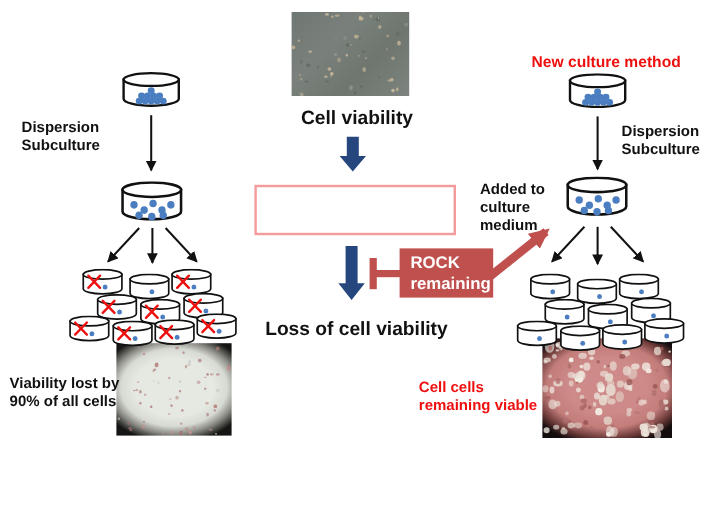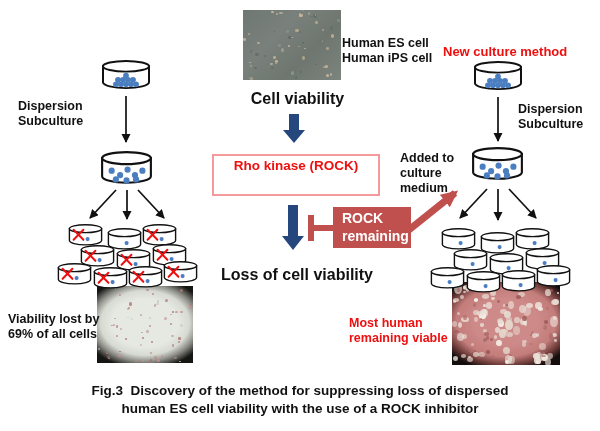--- a/index.html
+++ b/index.html
@@ -523,39 +523,34 @@
       <div class="dish" style="left: 536px; top: 265px;"><svg width="35" height="23" viewBox="0 0 50 32" preserveAspectRatio="none">
           <path d="M2,6.5 L2,23 A23,6 0 0 0 48,23 L48,6.5 Z" fill="#fff" stroke="#111" stroke-width="2"></path>
           <ellipse cx="25" cy="6.5" rx="23" ry="5.5" fill="#fff" stroke="#111" stroke-width="2"></ellipse>
           <circle cx="28" cy="21" r="2.9" fill="#4a7ec0"></circle>
         </svg></div>
     </div>
 
   <div class="lbl" style="left:18px; top:99px;">Dispersion
 Subculture</div>
   <div class="lbl" style="left:8px; top:312px;">Viability lost by
-69% of all cells</div>
-
-  <div class="lbl" style="left:342px; top:36px;">Human ES cell
-Human iPS cell</div>
+90% of all cells</div>
+
   <div class="lbl big center-text" style="left:215px; top:90px; width:165px;">Cell viability</div>
 
   <div id="rho-box">
-    <div class="l1">Rho kinase (ROCK)</div>
   </div>
 
   <div id="rock-box">ROCK
 remaining</div>
 
   <div class="lbl big center-text" style="left:207px; top:266px; width:180px;">Loss of cell viability</div>
   <div class="lbl" style="left:400px; top:151px;">Added to
 culture
 medium</div>
 
   <div class="lbl red" style="left:443px; top:44px; font-size:13px;">New culture method</div>
   <div class="lbl" style="left:518px; top:102px;">Dispersion
 Subculture</div>
-  <div class="lbl red" style="left:349px; top:316px;">Most human
+  <div class="lbl red" style="left:349px; top:316px;">Cell cells
 remaining viable</div>
 
-  <div id="caption">Fig.3&nbsp; Discovery of the method for suppressing loss of dispersed
-human ES cell viability with the use of a ROCK inhibitor</div>
 </div>
 
 </body></html>

